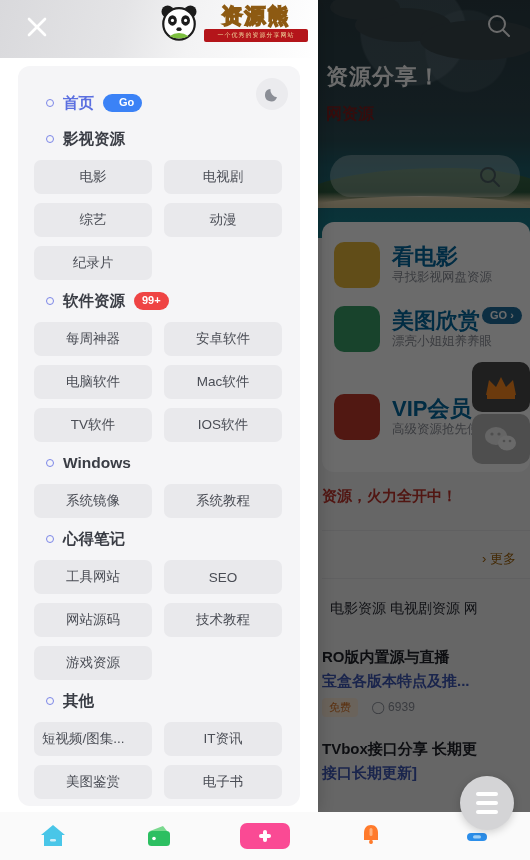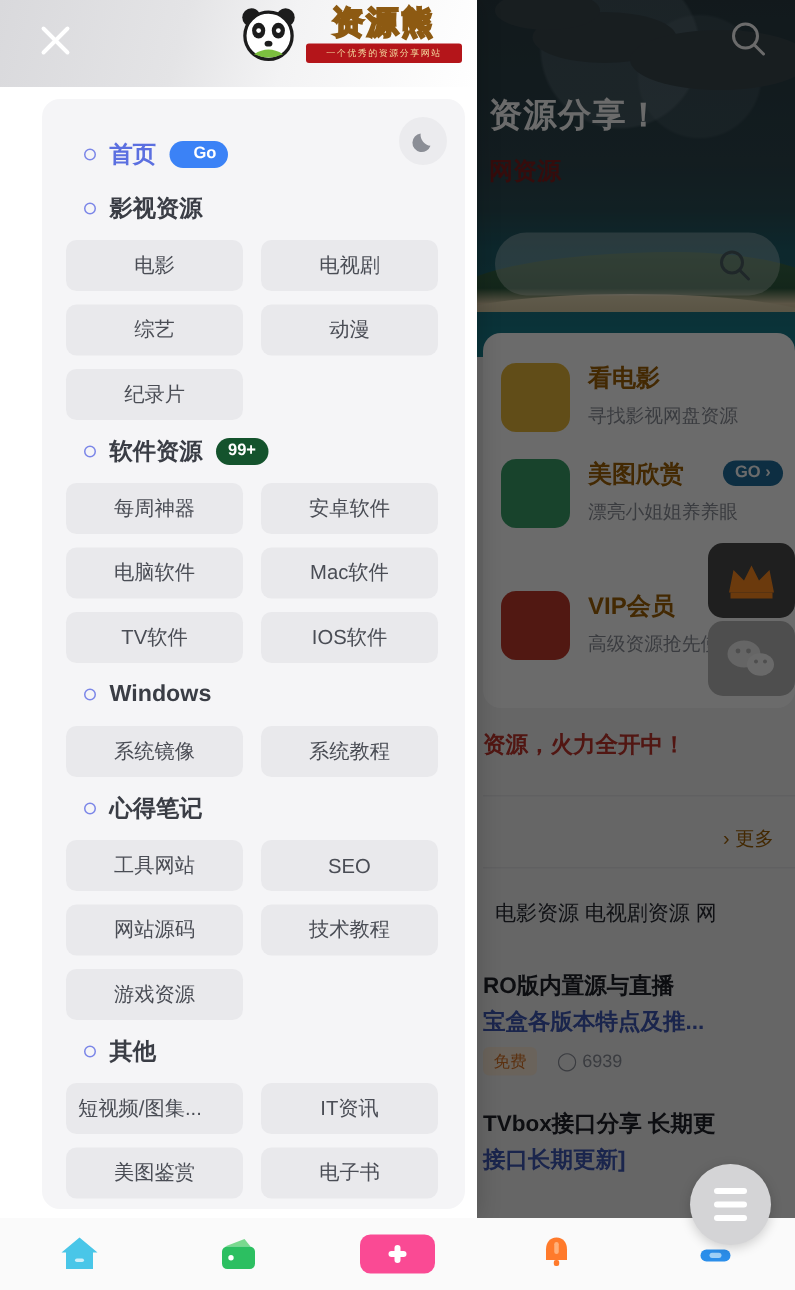--- a/index.html
+++ b/index.html
@@ -66,21 +66,21 @@
   .bg-cardpanel {
     position: absolute; left: 322px; top: 222px; width: 208px; height: 250px;
     background: #ffffff; border-radius: 12px;
   }
   .bg-row { position: absolute; left: 12px; width: 196px; height: 62px; }
   .bg-row .thumb {
     position: absolute; left: 0; top: 6px; width: 46px; height: 46px; border-radius: 10px;
   }
   .bg-row .r-title {
     position: absolute; left: 58px; top: 6px;
-    font-size: 16px; font-weight: bold; color: #a16207; white-space: nowrap;
+    font-size: 22px; font-weight: bold; color: #0369a1; white-space: nowrap;
   }
   .bg-row .r-sub {
     position: absolute; left: 58px; top: 33px;
     font-size: 12.5px; color: #8b8f98; white-space: nowrap;
   }
   .go-pill {
     position: absolute; top: 7px;
     background: #1f6f9e; color: #fff;
     font-size: 11px; font-weight: bold;
     padding: 2px 8px 3px 8px; border-radius: 9px;
@@ -156,21 +156,21 @@
     line-height: 1;
   }
   .logo-banner {
     margin-top: 3px; width: 104px; height: 13px;
     background: #b4151a; border-radius: 2px;
     display: flex; align-items: center; justify-content: center;
     color: #f3dca0; font-size: 6px; letter-spacing: 1px;
   }
 
   .menu-card {
-    position: absolute; left: 28px; top: 66px;
+    position: absolute; left: 18px; top: 66px;
     width: 282px; height: 740px;
     background: #f5f5f7;
     border-radius: 12px;
     padding: 14px 14px 0 14px;
     overflow: hidden;
   }
   .theme-toggle {
     position: absolute; right: 12px; top: 12px;
     width: 32px; height: 32px; border-radius: 50%;
     background: #ebebee;
@@ -375,21 +375,21 @@
           <div class="tiles">
             <div class="tile">电影</div>
             <div class="tile">电视剧</div>
             <div class="tile">综艺</div>
             <div class="tile">动漫</div>
             <div class="tile">纪录片</div>
           </div>
           <div class="sec-head">
             <span class="bullet"></span>
             <span class="sec-title">软件资源</span>
-            <span class="badge" style="background: #14532d;">99+</span>
+            <span class="badge" style="background: #ef4444;">99+</span>
           </div>
           <div class="tiles">
             <div class="tile">每周神器</div>
             <div class="tile">安卓软件</div>
             <div class="tile">电脑软件</div>
             <div class="tile">Mac软件</div>
             <div class="tile">TV软件</div>
             <div class="tile">IOS软件</div>
           </div>
           <div class="sec-head">

